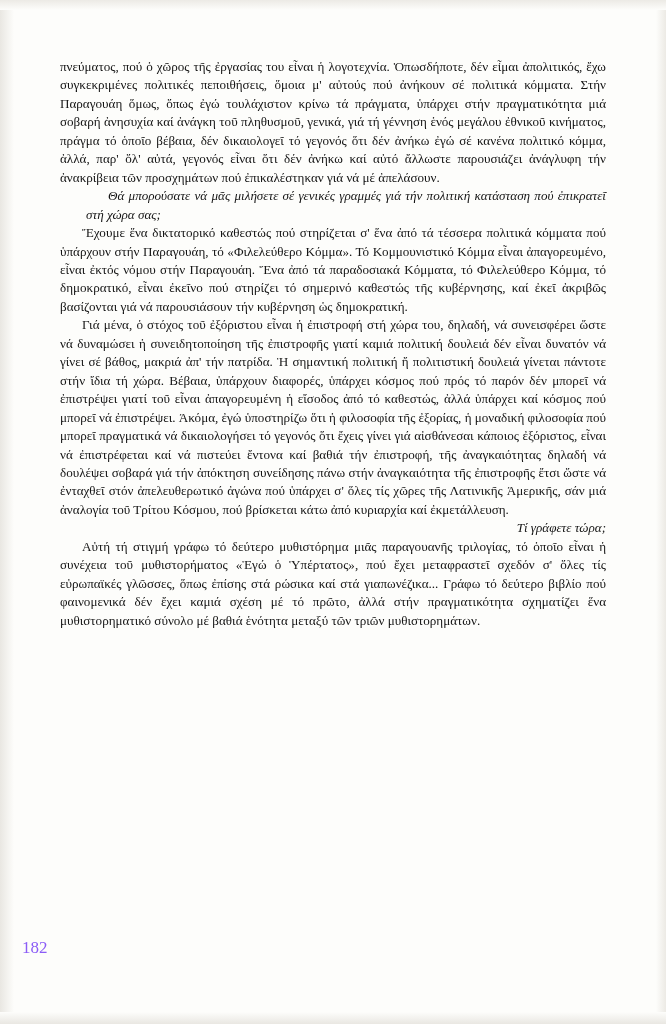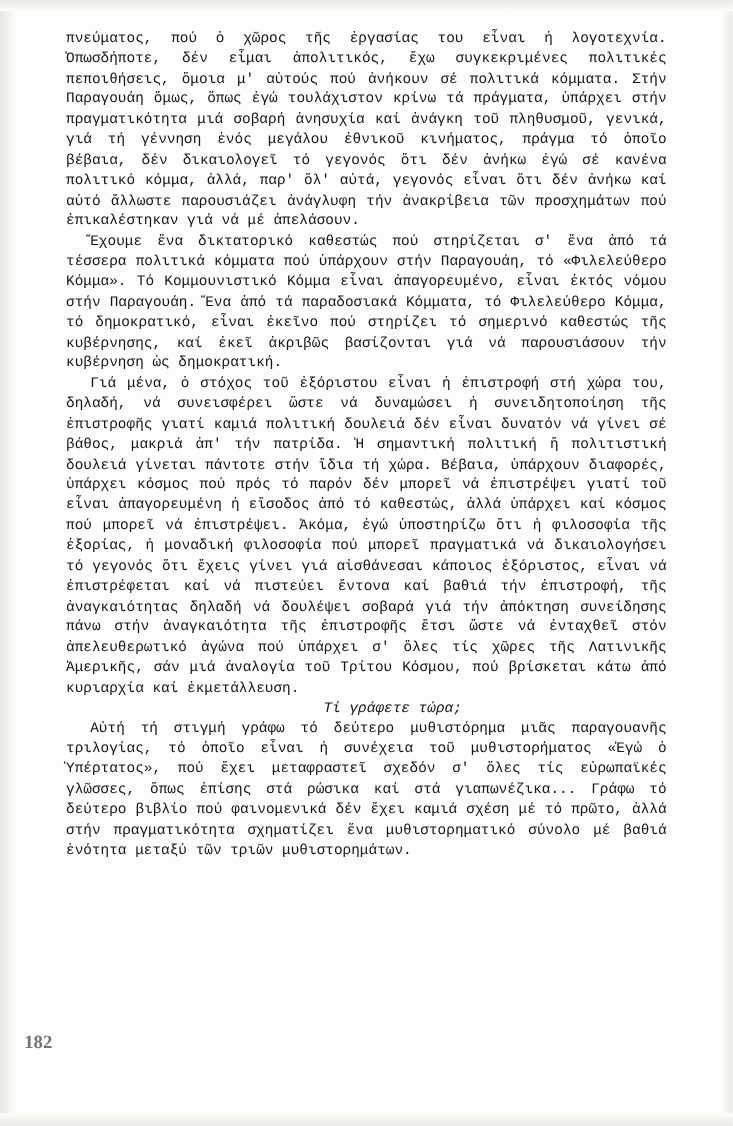--- a/index.html
+++ b/index.html
@@ -17,29 +17,28 @@
     position: absolute;
     inset: 0;
     background: #fdfdfb;
   }
   .page-number {
     position: absolute;
     left: 22px;
     top: 938px;
     font-family: "Liberation Serif", serif;
     font-size: 17px;
-    color: #737373;
-    font-weight: bold;
+    color: #8b5cf6;
   }
   .text-column {
     position: absolute;
     left: 60px;
-    top: 26px;
+    top: 58px;
     width: 546px;
-    font-family: Liberation Mono, monospace;
+    font-family: Liberation Serif, serif;
     font-size: 13.1px;
     line-height: 18.45px;
     color: #141414;
     text-align: justify;
     text-justify: inter-word;
   }
   p {
     margin: 0;
   }
   p.body-par {
@@ -51,21 +50,21 @@
   p.question {
     font-style: italic;
     margin-left: 26px;
     text-indent: 22px;
     text-align: justify;
   }
   p.question-last {
     font-style: italic;
     margin-left: 26px;
     text-indent: 22px;
-    text-align: center;
+    text-align: right;
   }
   
   .scan-edge-left {
     position: absolute;
     left: 0; top: 0; bottom: 0;
     width: 14px;
     background: linear-gradient(to right, #e9e7e2, #fdfdfb);
   }
   .scan-edge-right {
     position: absolute;
@@ -92,18 +91,19 @@
 <div class="page">
   <div class="scan-edge-left"></div>
   <div class="scan-edge-right"></div>
   <div class="scan-edge-top"></div>
   <div class="scan-edge-bottom"></div>
 
   <div class="page-number">182</div>
 
   <div class="text-column">
     <p class="body-par no-indent">πνεύματος, πού ὁ χῶρος τῆς ἐργασίας του εἶναι ἡ λογοτεχνία. Ὁπωσδήποτε, δέν εἶμαι ἀπολιτικός, ἔχω συγκεκριμένες πολιτικές πεποιθήσεις, ὅμοια μ' αὐτούς πού ἀνήκουν σέ πολιτικά κόμματα. Στήν Παραγουάη ὅμως, ὅπως ἐγώ τουλάχιστον κρίνω τά πράγματα, ὑπάρχει στήν πραγματικότητα μιά σοβαρή ἀνησυχία καί ἀνάγκη τοῦ πληθυσμοῦ, γενικά, γιά τή γέννηση ἑνός μεγάλου ἐθνικοῦ κινήματος, πράγμα τό ὁποῖο βέβαια, δέν δικαιολογεῖ τό γεγονός ὅτι δέν ἀνήκω ἐγώ σέ κανένα πολιτικό κόμμα, ἀλλά, παρ' ὅλ' αὐτά, γεγονός εἶναι ὅτι δέν ἀνήκω καί αὐτό ἄλλωστε παρουσιάζει ἀνάγλυφη τήν ἀνακρίβεια τῶν προσχημάτων πού ἐπικαλέστηκαν γιά νά μέ ἀπελάσουν.</p>
+    <p class="question">Θά μπορούσατε νά μᾶς μιλήσετε σέ γενικές γραμμές γιά τήν πολιτική κατάσταση πού ἐπικρατεῖ στή χώρα σας;</p>
     <p class="body-par">Ἔχουμε ἕνα δικτατορικό καθεστώς πού στηρίζεται σ' ἕνα ἀπό τά τέσσερα πολιτικά κόμματα πού ὑπάρχουν στήν Παραγουάη, τό «Φιλελεύθερο Κόμμα». Τό Κομμουνιστικό Κόμμα εἶναι ἀπαγορευμένο, εἶναι ἐκτός νόμου στήν Παραγουάη. Ἕνα ἀπό τά παραδοσιακά Κόμματα, τό Φιλελεύθερο Κόμμα, τό δημοκρατικό, εἶναι ἐκεῖνο πού στηρίζει τό σημερινό καθεστώς τῆς κυβέρνησης, καί ἐκεῖ ἀκριβῶς βασίζονται γιά νά παρουσιάσουν τήν κυβέρνηση ὡς δημοκρατική.</p>
     <p class="body-par">Γιά μένα, ὁ στόχος τοῦ ἐξόριστου εἶναι ἡ ἐπιστροφή στή χώρα του, δηλαδή, νά συνεισφέρει ὥστε νά δυναμώσει ἡ συνειδητοποίηση τῆς ἐπιστροφῆς γιατί καμιά πολιτική δουλειά δέν εἶναι δυνατόν νά γίνει σέ βάθος, μακριά ἀπ' τήν πατρίδα. Ἡ σημαντική πολιτική ἤ πολιτιστική δουλειά γίνεται πάντοτε στήν ἴδια τή χώρα. Βέβαια, ὑπάρχουν διαφορές, ὑπάρχει κόσμος πού πρός τό παρόν δέν μπορεῖ νά ἐπιστρέψει γιατί τοῦ εἶναι ἀπαγορευμένη ἡ εἴσοδος ἀπό τό καθεστώς, ἀλλά ὑπάρχει καί κόσμος πού μπορεῖ νά ἐπιστρέψει. Ἀκόμα, ἐγώ ὑποστηρίζω ὅτι ἡ φιλοσοφία τῆς ἐξορίας, ἡ μοναδική φιλοσοφία πού μπορεῖ πραγματικά νά δικαιολογήσει τό γεγονός ὅτι ἔχεις γίνει γιά αἰσθάνεσαι κάποιος ἐξόριστος, εἶναι νά ἐπιστρέφεται καί νά πιστεύει ἔντονα καί βαθιά τήν ἐπιστροφή, τῆς ἀναγκαιότητας δηλαδή νά δουλέψει σοβαρά γιά τήν ἀπόκτηση συνείδησης πάνω στήν ἀναγκαιότητα τῆς ἐπιστροφῆς ἔτσι ὥστε νά ἐνταχθεῖ στόν ἀπελευθερωτικό ἀγώνα πού ὑπάρχει σ' ὅλες τίς χῶρες τῆς Λατινικῆς Ἀμερικῆς, σάν μιά ἀναλογία τοῦ Τρίτου Κόσμου, πού βρίσκεται κάτω ἀπό κυριαρχία καί ἐκμετάλλευση.</p>
     <p class="question-last">Τί γράφετε τώρα;</p>
     <p class="body-par">Αὐτή τή στιγμή γράφω τό δεύτερο μυθιστόρημα μιᾶς παραγουανῆς τριλογίας, τό ὁποῖο εἶναι ἡ συνέχεια τοῦ μυθιστορήματος «Ἐγώ ὁ Ὑπέρτατος», πού ἔχει μεταφραστεῖ σχεδόν σ' ὅλες τίς εὐρωπαϊκές γλῶσσες, ὅπως ἐπίσης στά ρώσικα καί στά γιαπωνέζικα... Γράφω τό δεύτερο βιβλίο πού φαινομενικά δέν ἔχει καμιά σχέση μέ τό πρῶτο, ἀλλά στήν πραγματικότητα σχηματίζει ἕνα μυθιστορηματικό σύνολο μέ βαθιά ἑνότητα μεταξύ τῶν τριῶν μυθιστορημάτων.</p>
   </div>
 </div>
 
 </body></html>

